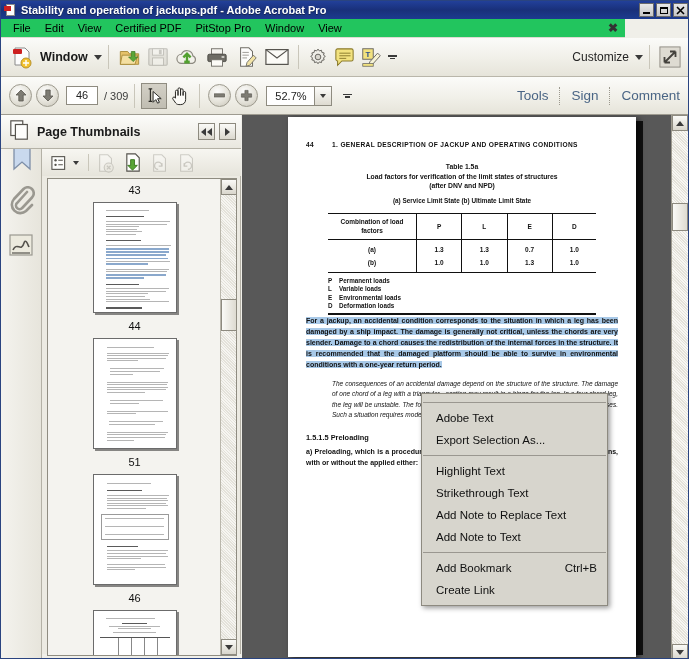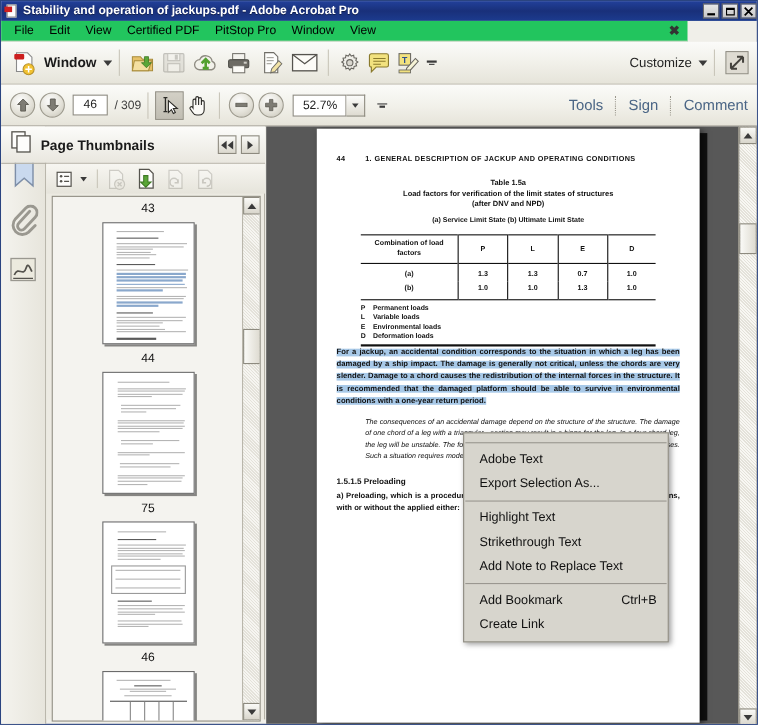--- a/index.html
+++ b/index.html
@@ -635,21 +635,21 @@
               <div class="tline s" style="width:68%;margin-left:12%;"></div>
               <div class="tline s" style="width:91%;margin-top:7px;"></div>
               <div class="tline s" style="width:88%;"></div>
               <div class="tline s" style="width:86%;"></div>
               <div class="tline s" style="width:40%;"></div>
             </div>
           </div>
         </div>
 
         <div class="thumb-item" style="margin-top:4px;">
-          <div class="thumb-num">75</div>
+          <div class="thumb-num">51</div>
           <div class="thumb-page" style="width:84px;height:111px;">
             <div style="padding:6px 7px;">
               <div class="tline s" style="width:66%;"></div>
               <div class="tline b" style="width:52%;margin-top:6px;"></div>
               <div class="tline s" style="width:92%;margin-top:4px;"></div>
               <div class="tline s" style="width:89%;"></div>
               <div class="tline s" style="width:91%;"></div>
               <div class="tline s" style="width:87%;"></div>
               <div class="tline s" style="width:90%;"></div>
               <div class="tline s" style="width:58%;"></div>
@@ -785,20 +785,23 @@
 
     <div class="ctx-row">
       <span class="ctx-label">Highlight Text</span>
     </div>
     <div class="ctx-row">
       <span class="ctx-label">Strikethrough Text</span>
     </div>
     <div class="ctx-row">
       <span class="ctx-label">Add Note to Replace Text</span>
     </div>
+    <div class="ctx-row">
+      <span class="ctx-label">Add Note to Text</span>
+    </div>
     <div class="ctx-sep"></div>
 
     <div class="ctx-row">
       <span class="ctx-label">Add Bookmark</span>
       <span class="ctx-accel">Ctrl+B</span>
     </div>
     <div class="ctx-row">
       <span class="ctx-label">Create Link</span>
     </div>
   </div>

